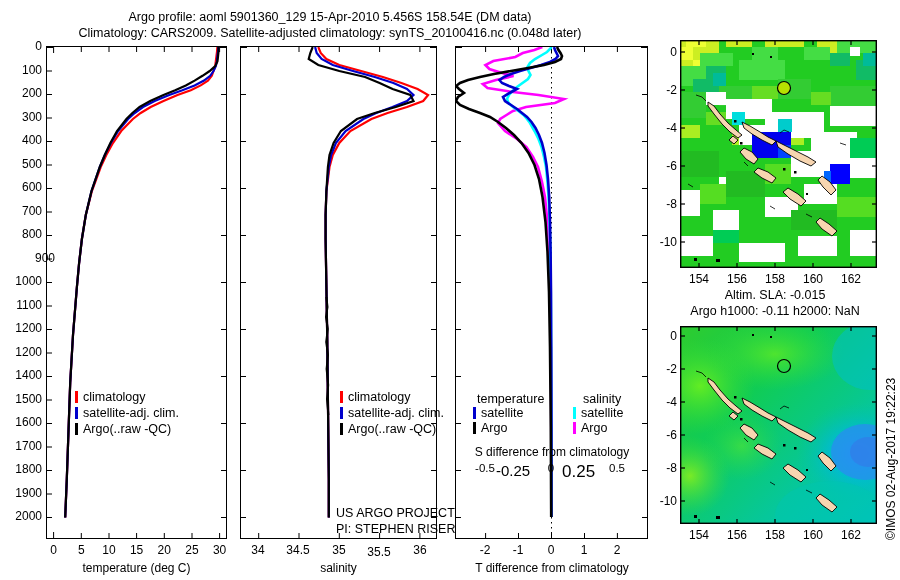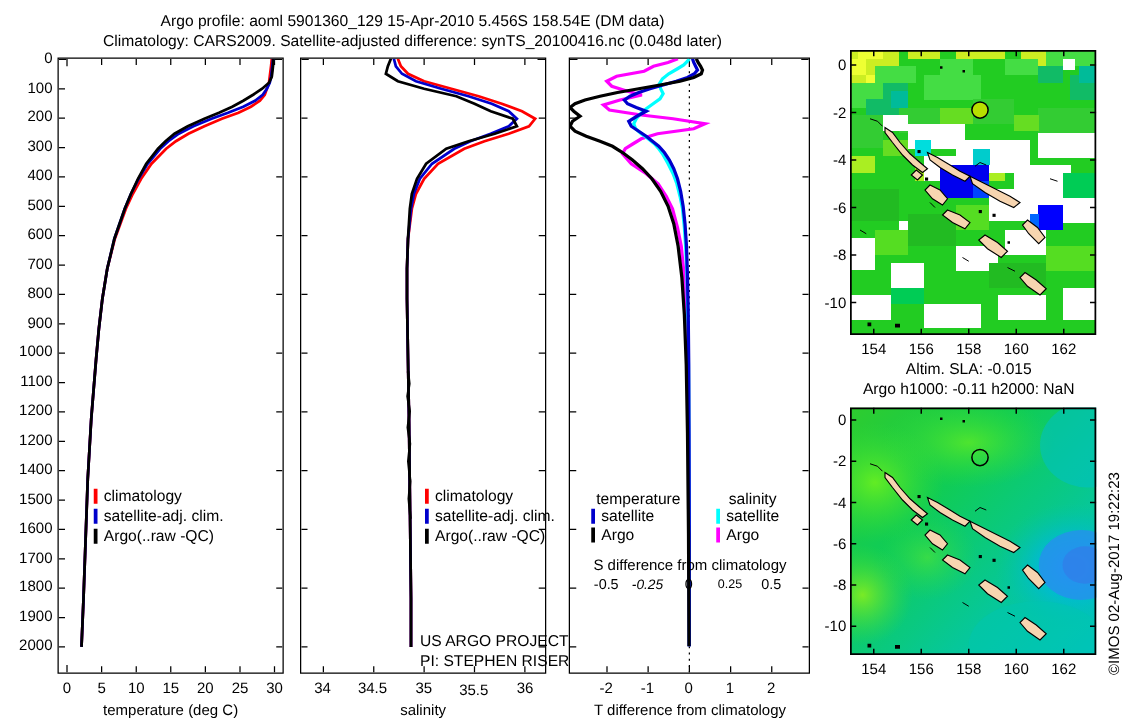--- a/index.html
+++ b/index.html
@@ -14,21 +14,21 @@
   .legtxt{font-size:12.5px;white-space:nowrap;}
   .legbar{width:3px;display:inline-block;height:12px;vertical-align:-2px;margin-right:5px;}
   .note{font-size:12.5px;white-space:nowrap;}
   .vert{transform:rotate(-90deg);transform-origin:left top;font-size:12px;white-space:nowrap;}
   svg{display:block;}
 </style>
 </head>
 <body>
 
 <div class="abs ttl" style="left:0;top:10px;width:660px;">Argo profile: aoml 5901360_129 15-Apr-2010 5.456S 158.54E (DM data)</div>
-<div class="abs ttl" style="left:0;top:26px;width:660px;">Climatology: CARS2009. Satellite-adjusted difference: synTS_20100416.nc (0.048d later)</div>
+<div class="abs ttl" style="left:0;top:26px;width:660px;">Climatology: CARS2009. Satellite-adjusted climatology: synTS_20100416.nc (0.048d later)</div>
 
 <div class="abs" style="left:0;top:40px;width:240px;height:500px;">
   <div class="frame abs" style="left:46px;top:6px;width:181px;height:493px;"></div>
   <svg class="abs" style="left:47px;top:7px;" width="179" height="491" viewBox="0 0 179 491">
 
     <g stroke="#000" stroke-width="1">
       <line x1="0" y1="0.5" x2="6" y2="0.5"></line>
         <line x1="0" y1="24" x2="5" y2="24"></line>
       <line x1="0" y1="47.5" x2="5" y2="47.5"></line>
         <line x1="0" y1="71" x2="5" y2="71"></line>
@@ -95,21 +95,21 @@
 
   <div class="abs ytick" style="left:0;top:-1px;width:42px;">0</div>
   <div class="abs ytick" style="left:0;top:22.5px;width:42px;">100</div>
   <div class="abs ytick" style="left:0;top:46px;width:42px;">200</div>
   <div class="abs ytick" style="left:0;top:69.5px;width:42px;">300</div>
   <div class="abs ytick" style="left:0;top:93px;width:42px;">400</div>
   <div class="abs ytick" style="left:0;top:116.5px;width:42px;">500</div>
   <div class="abs ytick" style="left:0;top:140px;width:42px;">600</div>
   <div class="abs ytick" style="left:0;top:163.5px;width:42px;">700</div>
   <div class="abs ytick" style="left:0;top:187px;width:42px;">800</div>
-  <div class="abs ytick" style="left:0;top:210.5px;width:42px;">900</div>
+  <div class="abs ytick" style="left:13px;top:210.5px;width:42px;">900</div>
   <div class="abs ytick" style="left:0;top:234px;width:42px;">1000</div>
   <div class="abs ytick" style="left:0;top:257.5px;width:42px;">1100</div>
   <div class="abs ytick" style="left:0;top:281px;width:42px;">1200</div>
   <div class="abs ytick" style="left:0;top:304.5px;width:42px;">1200</div>
   <div class="abs ytick" style="left:0;top:328px;width:42px;">1400</div>
   <div class="abs ytick" style="left:0;top:351.5px;width:42px;">1500</div>
   <div class="abs ytick" style="left:0;top:375px;width:42px;">1600</div>
   <div class="abs ytick" style="left:0;top:398.5px;width:42px;">1700</div>
   <div class="abs ytick" style="left:0;top:422px;width:42px;">1800</div>
   <div class="abs ytick" style="left:0;top:445.5px;width:42px;">1900</div>
@@ -274,23 +274,23 @@
               95.0,245 95.2,300 95.4,380 95.4,470"></polyline>
 
     <polyline fill="none" stroke="#000000" stroke-width="2.6" points="101.0,0 102.5,3 104.5,6 106.0,9 105.0,12 99.0,15 88.0,18 72.0,21
               55.0,24 38.0,27 24.0,30 12.0,33 4.0,36 0.0,39 3.0,42 8.0,46
               2.0,50 0.0,54 4.0,58 13.0,62 24.0,66 34.0,70 42.0,75 50.0,81
               58.0,88 65.5,96 72.5,106 78.5,118 83.0,132 86.5,150 89.5,175 91.5,205
               93.0,245 94.0,300 94.8,380 95.2,470"></polyline>
   </svg>
 
   <div class="abs tick" style="left:8px;top:422px;width:44px;text-align:center;font-size:11.5px;">-0.5</div>
-  <div class="abs tick" style="left:41px;top:422px;width:44px;text-align:center;font-size:11px;font-style:italic;">-0.25</div>
+  <div class="abs tick" style="left:41px;top:422px;width:44px;font-size:15px;">-0.25</div>
   <div class="abs tick" style="left:74px;top:422px;width:44px;text-align:center;font-size:11.5px;">0</div>
-  <div class="abs tick" style="left:107px;top:422px;width:44px;text-align:center;font-size:10px;">0.25</div>
+  <div class="abs tick" style="left:107px;top:422px;width:44px;text-align:left;font-size:17px;">0.25</div>
   <div class="abs tick" style="left:140px;top:422px;width:44px;text-align:center;font-size:11.5px;">0.5</div>
 
   <div class="abs axlabel" style="left:-3px;top:405px;width:200px;font-size:12px;">S difference from climatology</div>
 
   <div class="abs tick" style="left:15px;top:503px;width:30px;text-align:center;">-2</div>
   <div class="abs tick" style="left:48px;top:503px;width:30px;text-align:center;">-1</div>
   <div class="abs tick" style="left:81px;top:503px;width:30px;text-align:center;">0</div>
   <div class="abs tick" style="left:114px;top:503px;width:30px;text-align:center;">1</div>
   <div class="abs tick" style="left:147px;top:503px;width:30px;text-align:center;">2</div>
 

